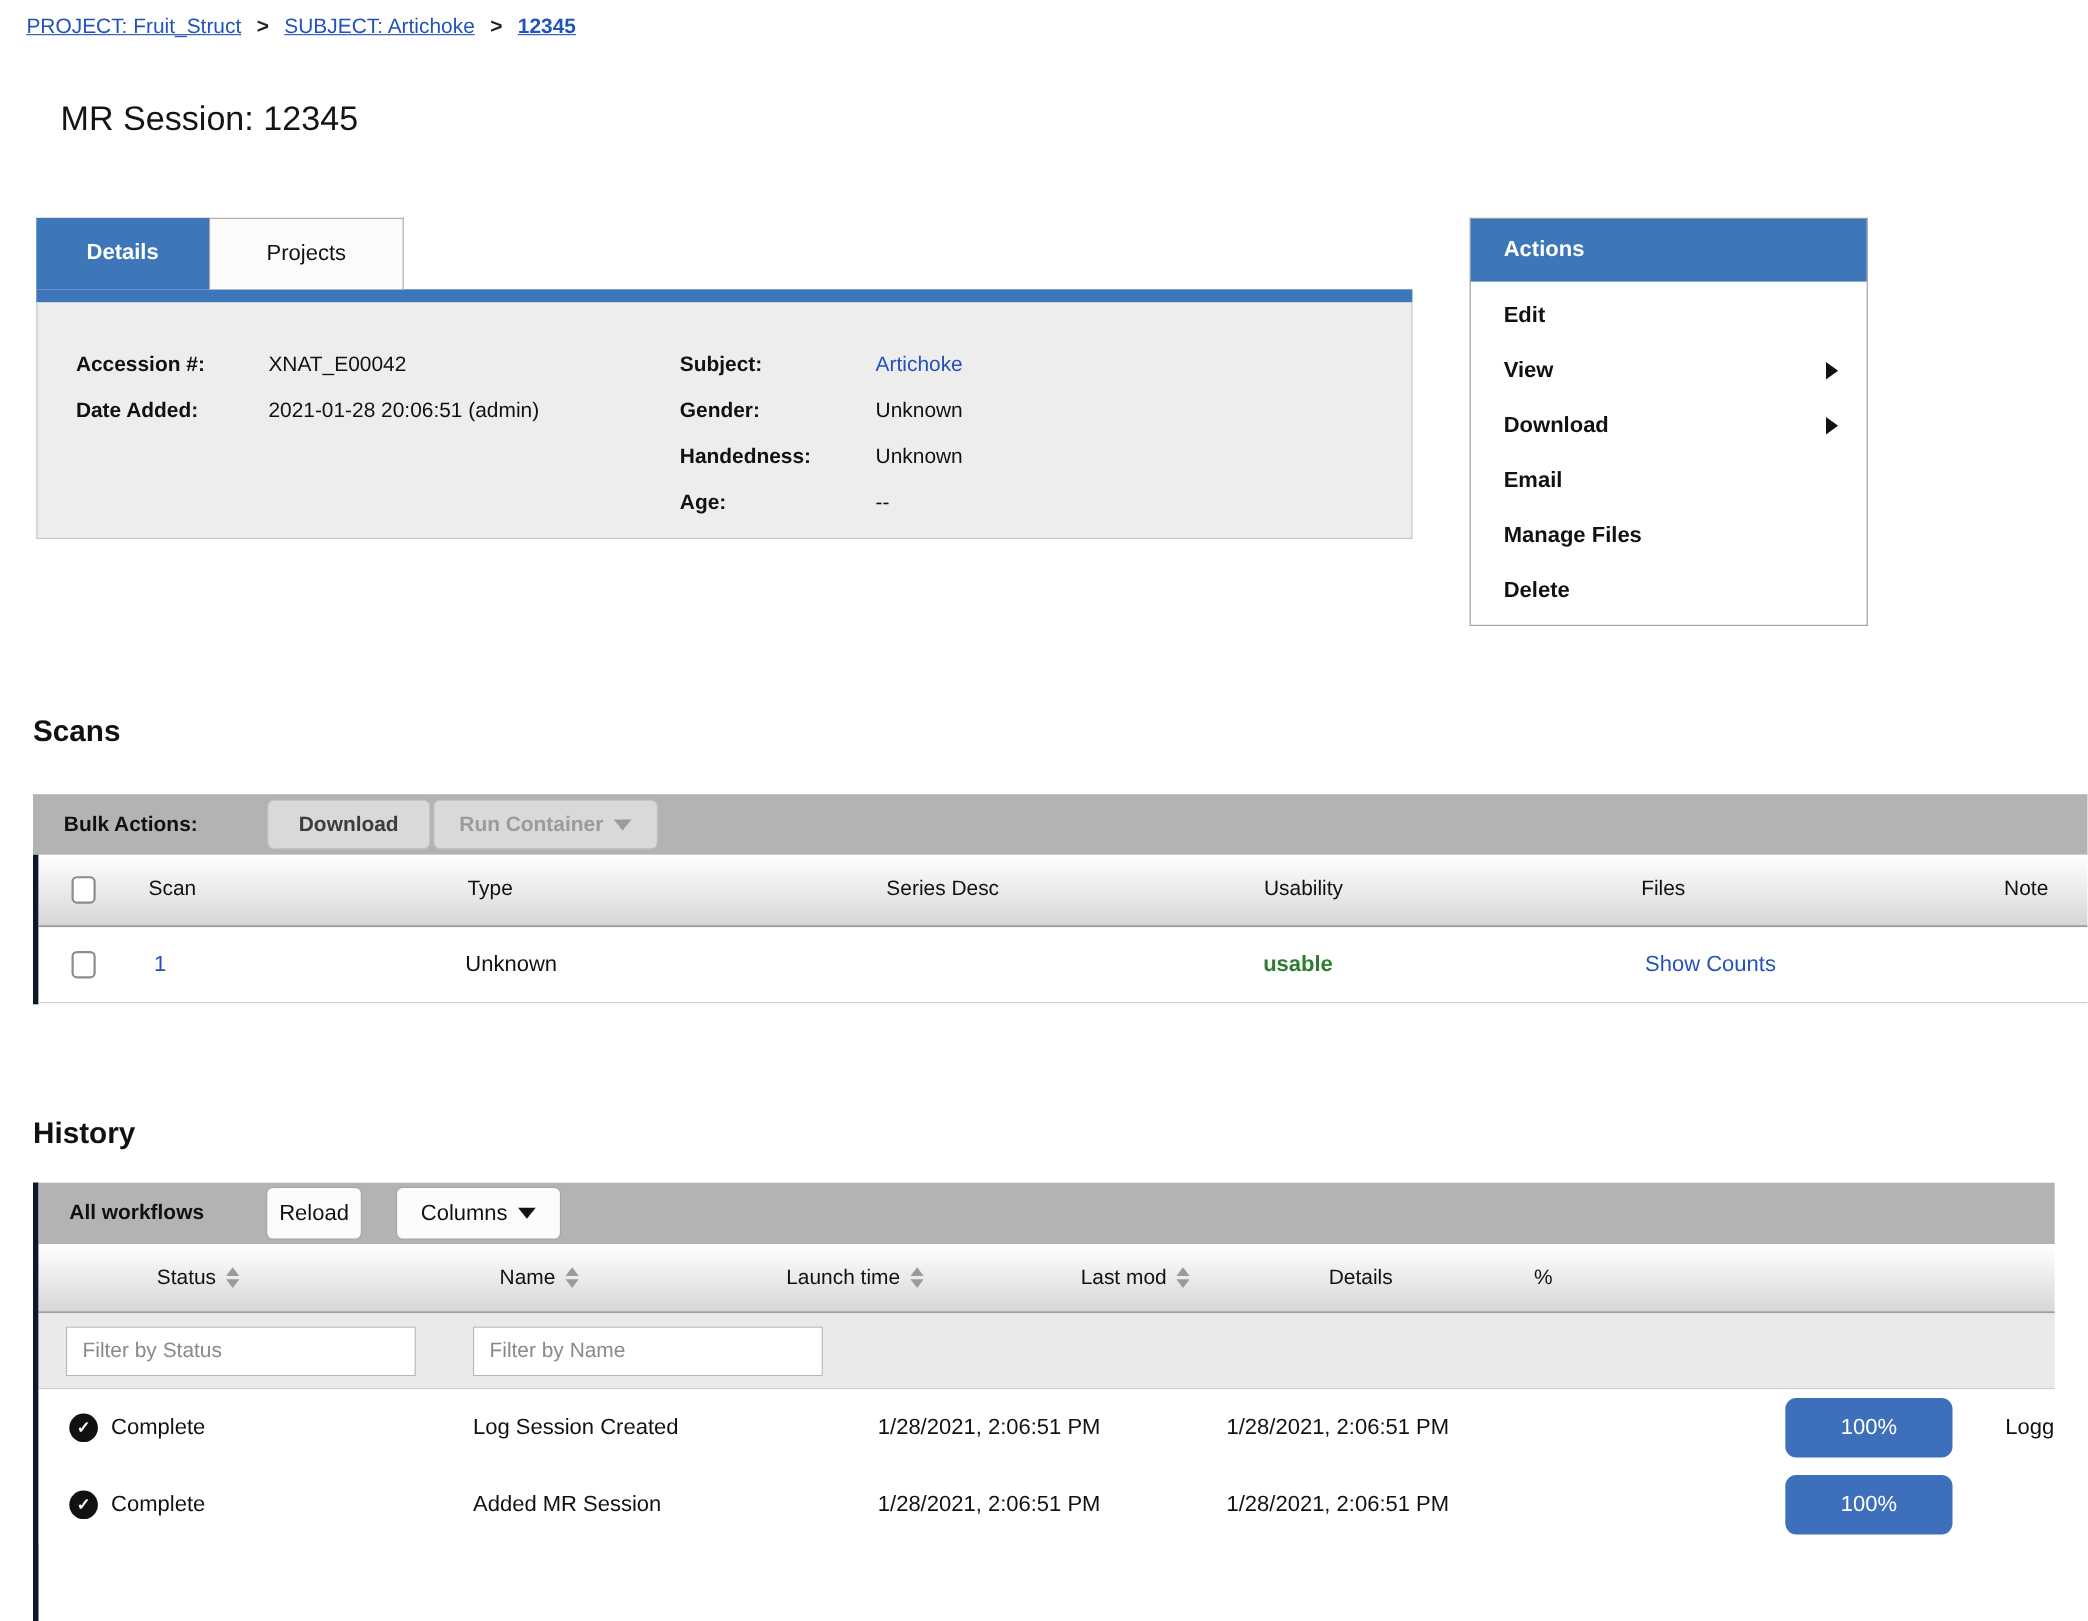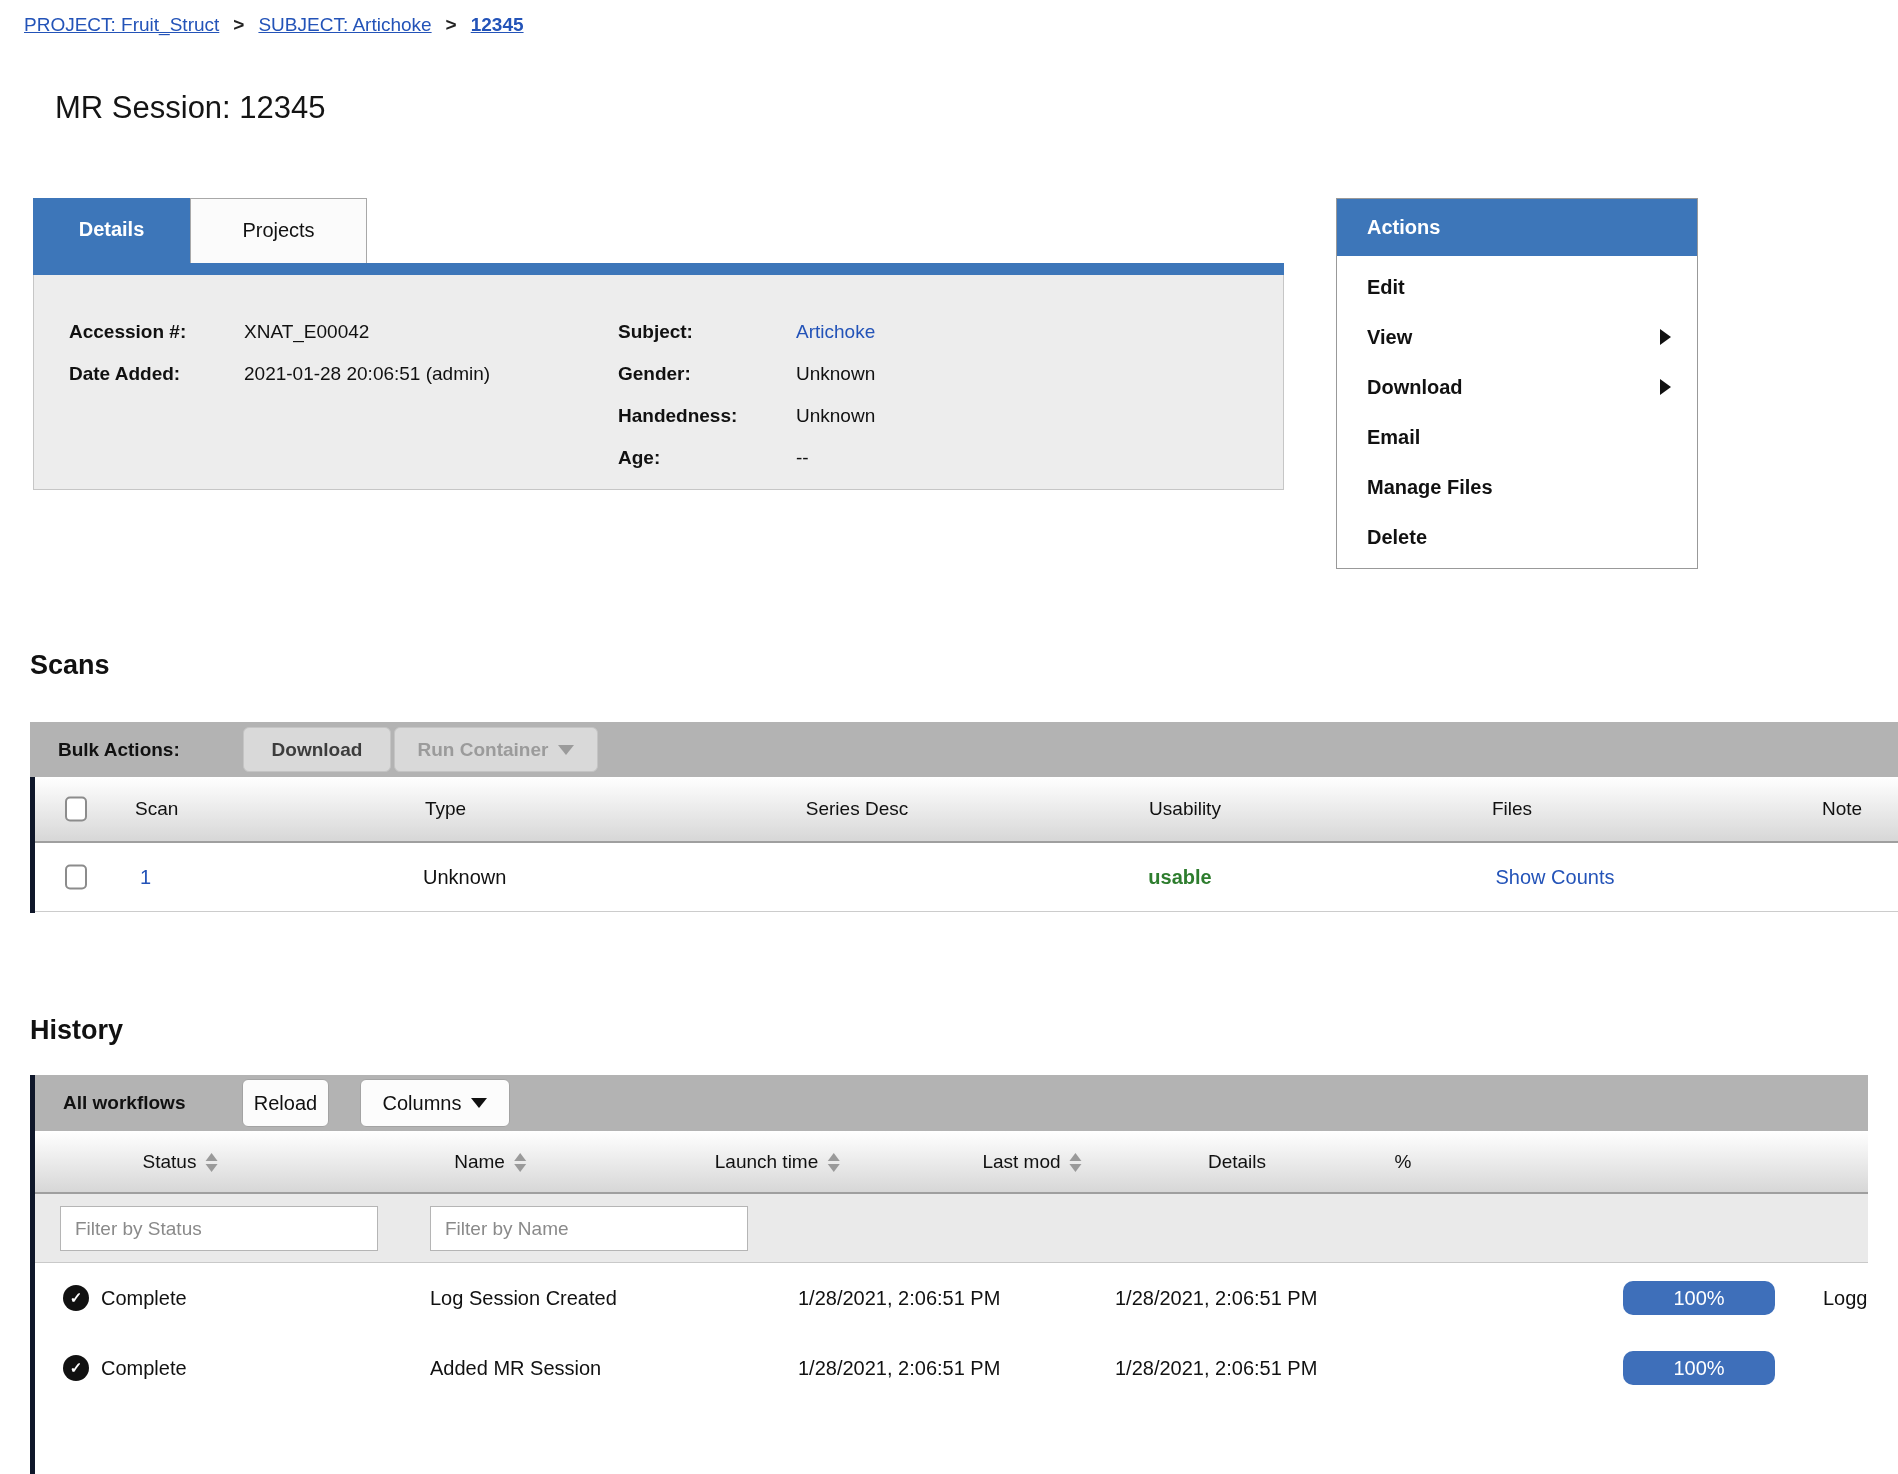--- a/index.html
+++ b/index.html
@@ -67,21 +67,21 @@
   .sort { display:inline-flex; flex-direction:column; align-items:center; margin-left:9px; vertical-align:middle; }
   .sort .up { width:0; height:0; border-left:6px solid transparent; border-right:6px solid transparent; border-bottom:8px solid #9a9a9a; }
   .sort .dn { width:0; height:0; border-left:6px solid transparent; border-right:6px solid transparent; border-top:8px solid #9a9a9a; margin-top:3px; }
   .hcell { cursor:pointer; }
 
   .filter-row { position:relative; background:#eaeaea; border-bottom:1px solid #c9c9c9; }
   .filter-input { position:absolute; top:12px; height:45px; width:318px; border:1px solid #b5b5b5; background:#fff; font-size:19px; padding-left:14px; font-family:"Liberation Sans", sans-serif; color:#333; }
   .filter-input::placeholder { color:#8a8a8a; }
 
   .status-icon { position:absolute; top:50%; transform:translateY(-50%); width:26px; height:26px; border-radius:50%; background:#111; color:#fff; display:flex; align-items:center; justify-content:center; font-size:15px; font-weight:bold; }
-  .pill { position:absolute; top:50%; transform:translateY(-50%); width:152px; height:34px; background:#3e6fba; border-radius:10px; color:#fff; font-size:20px; display:flex; align-items:center; justify-content:center; cursor:pointer; }
+  .pill { position:absolute; top:50%; transform:translateY(-50%); width:152px; height:54px; background:#3e6fba; border-radius:10px; color:#fff; font-size:20px; display:flex; align-items:center; justify-content:center; cursor:pointer; }
 </style>
 </head>
 <body>
 
 <div class="page">
 
   <div class="breadcrumb">
     <a>PROJECT: Fruit_Struct</a>
     <span class="sep">&gt;</span>
     <a>SUBJECT: Artichoke</a>

